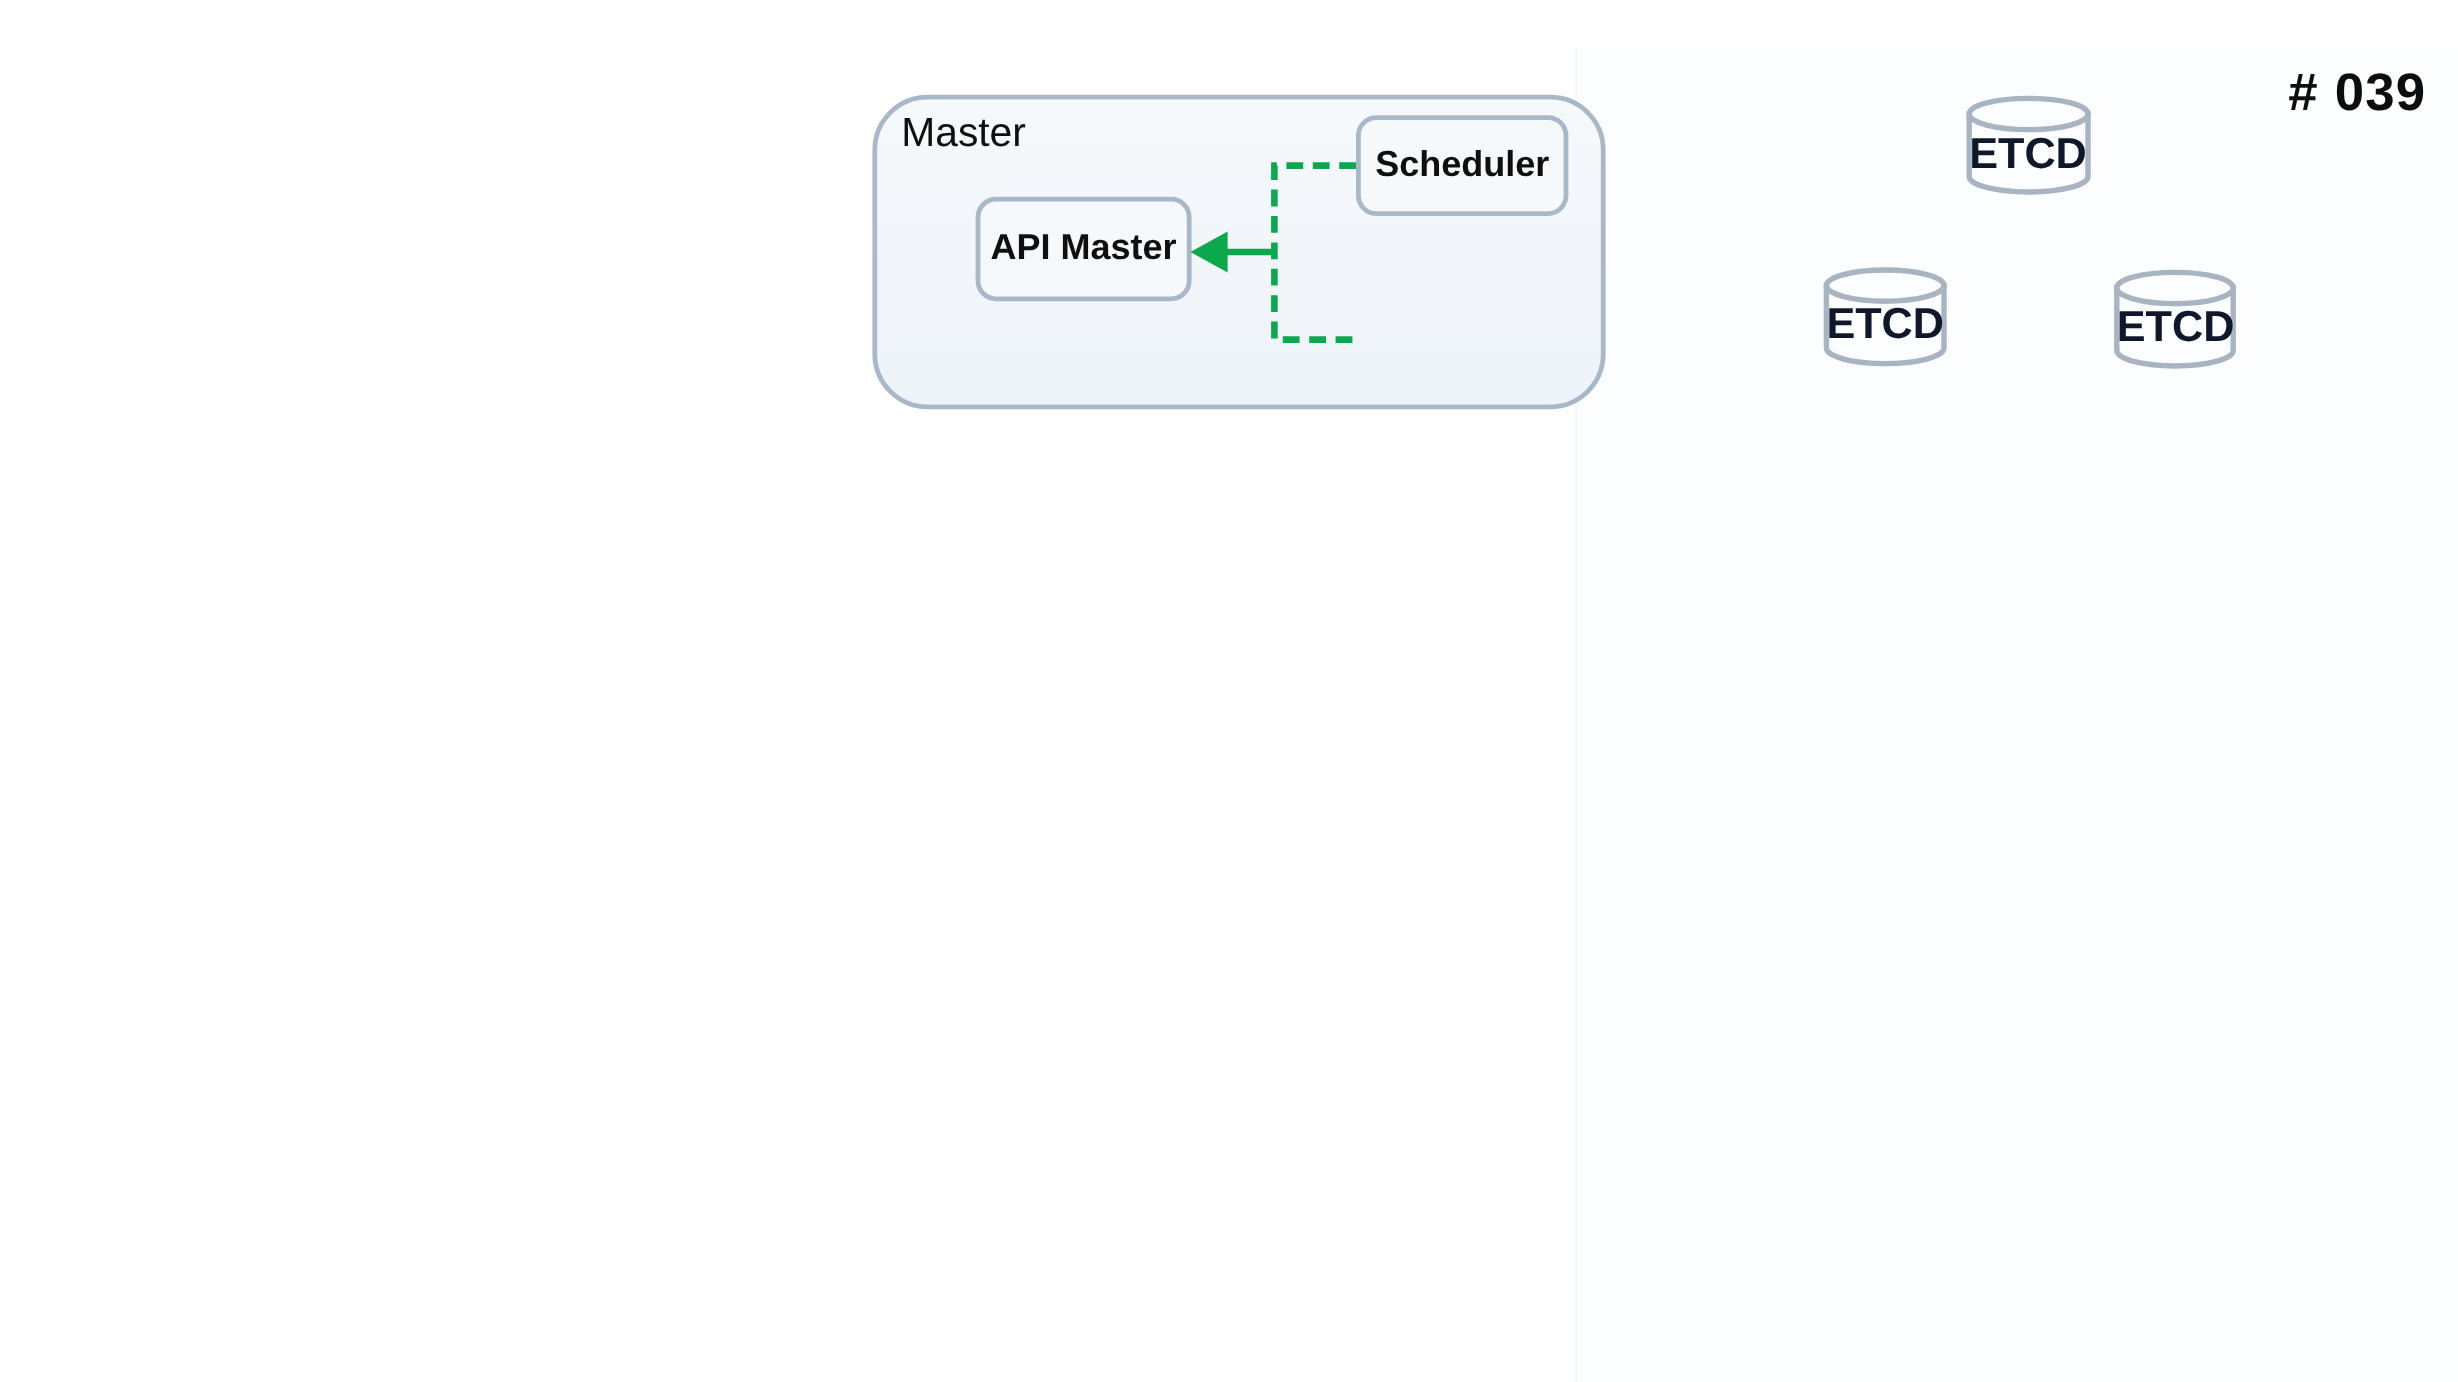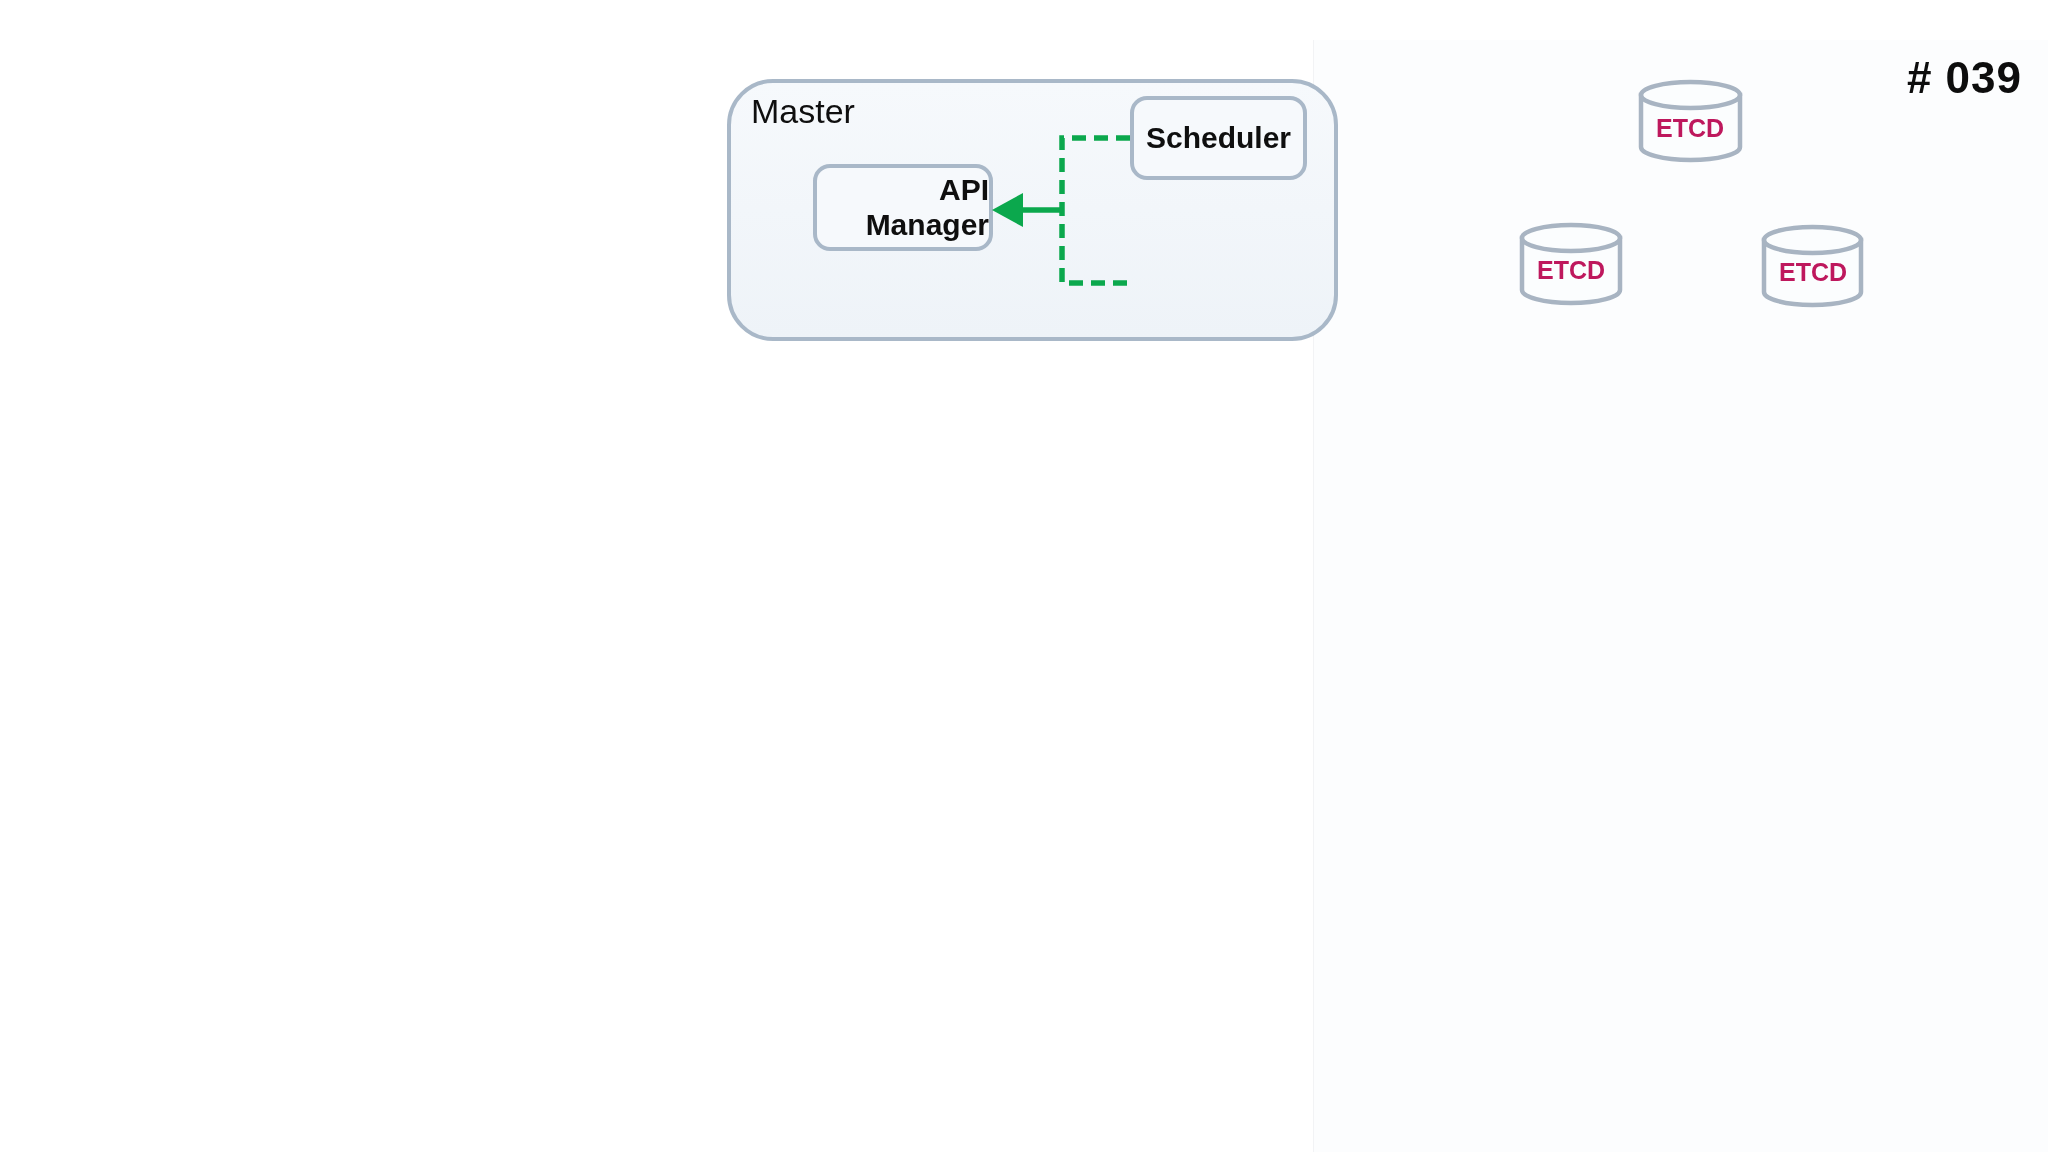--- a/index.html
+++ b/index.html
@@ -21,51 +21,51 @@
     box-sizing:border-box;border:4px solid #a9b8c8;border-radius:46px;
     background:linear-gradient(180deg,#f6f9fc 0%,#eef3f8 100%);
   }
   .master-label{
     position:absolute;left:20px;top:9px;
     font-size:34px;font-weight:400;color:#0f0f0f;
   }
   .node{
     position:absolute;box-sizing:border-box;
     border:4px solid #a9b8c8;border-radius:17px;background:#f6f9fc;
-    display:flex;align-items:center;justify-content:center;text-align:right;
+    display:flex;align-items:center;justify-content:center;text-align:left;
     font-weight:700;font-size:30px;color:#0f0f0f;line-height:1.15;
   }
   .node-api{left:813px;top:124px;width:180px;height:87px;}
   .node-sched{left:1130px;top:56px;width:177px;height:84px;}
   .node-ctrl{left:1130px;top:202px;width:177px;height:88px;padding:0 14px;}
   .overlay-svg{position:absolute;left:0;top:0;width:2048px;height:1152px;pointer-events:none;}
   .cyl-fill{fill:#fbfdfe;}
   .etcd-label{
     position:absolute;transform:translate(-50%,-50%);
-    font-weight:700;font-size:25px;color:#be185d;white-space:nowrap;
+    font-weight:700;font-size:36px;color:#0f172a;white-space:nowrap;
   }
   .etcd-label-0{left:1690px;top:88px;}
   .etcd-label-1{left:1571px;top:230px;}
   .etcd-label-2{left:1813px;top:232px;}
 </style>
 </head>
 <body>
 
 <div class="canvas">
 
   <div class="right-region"></div>
 
   <div class="page-number"># 039</div>
 
   <div class="master-box">
     <div class="master-label">Master</div>
   </div>
 
   <div class="node node-api">
-    <span>API Manager</span>
+    <span>API Master</span>
   </div>
 
   <div class="node node-sched">
     <span>Scheduler</span>
   </div>
 
 
   <svg class="overlay-svg" viewBox="0 0 2048 1152" xmlns="http://www.w3.org/2000/svg">
 
     <g fill="none" stroke-width="5.5" stroke="#0ba84d">

